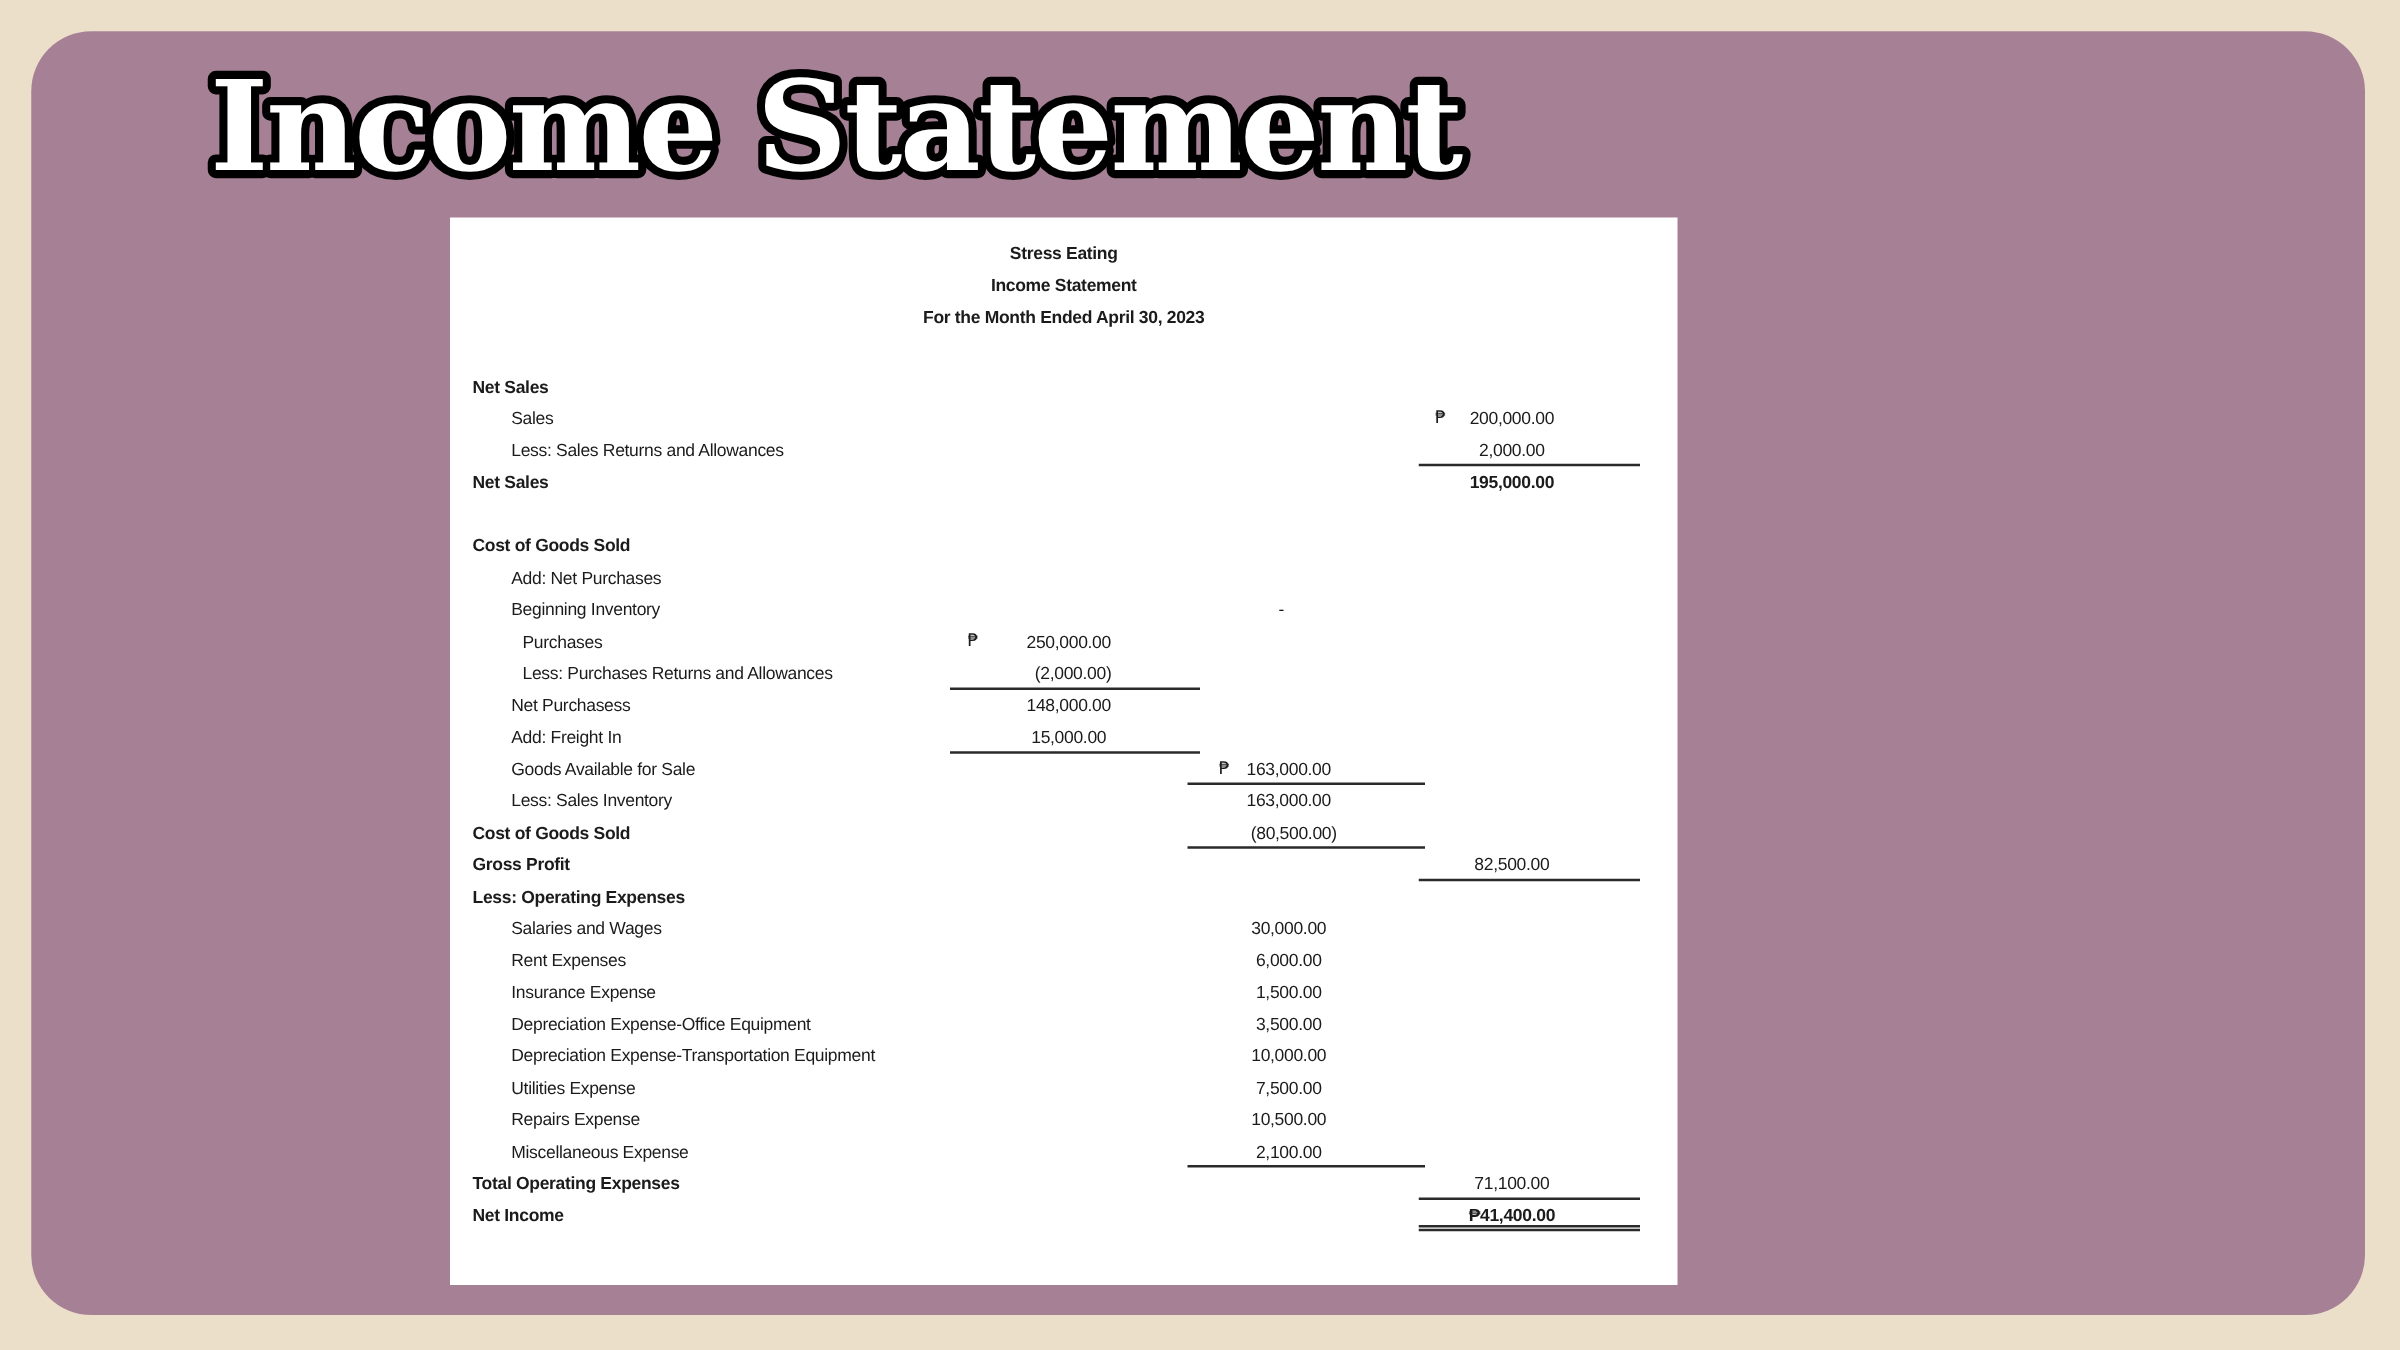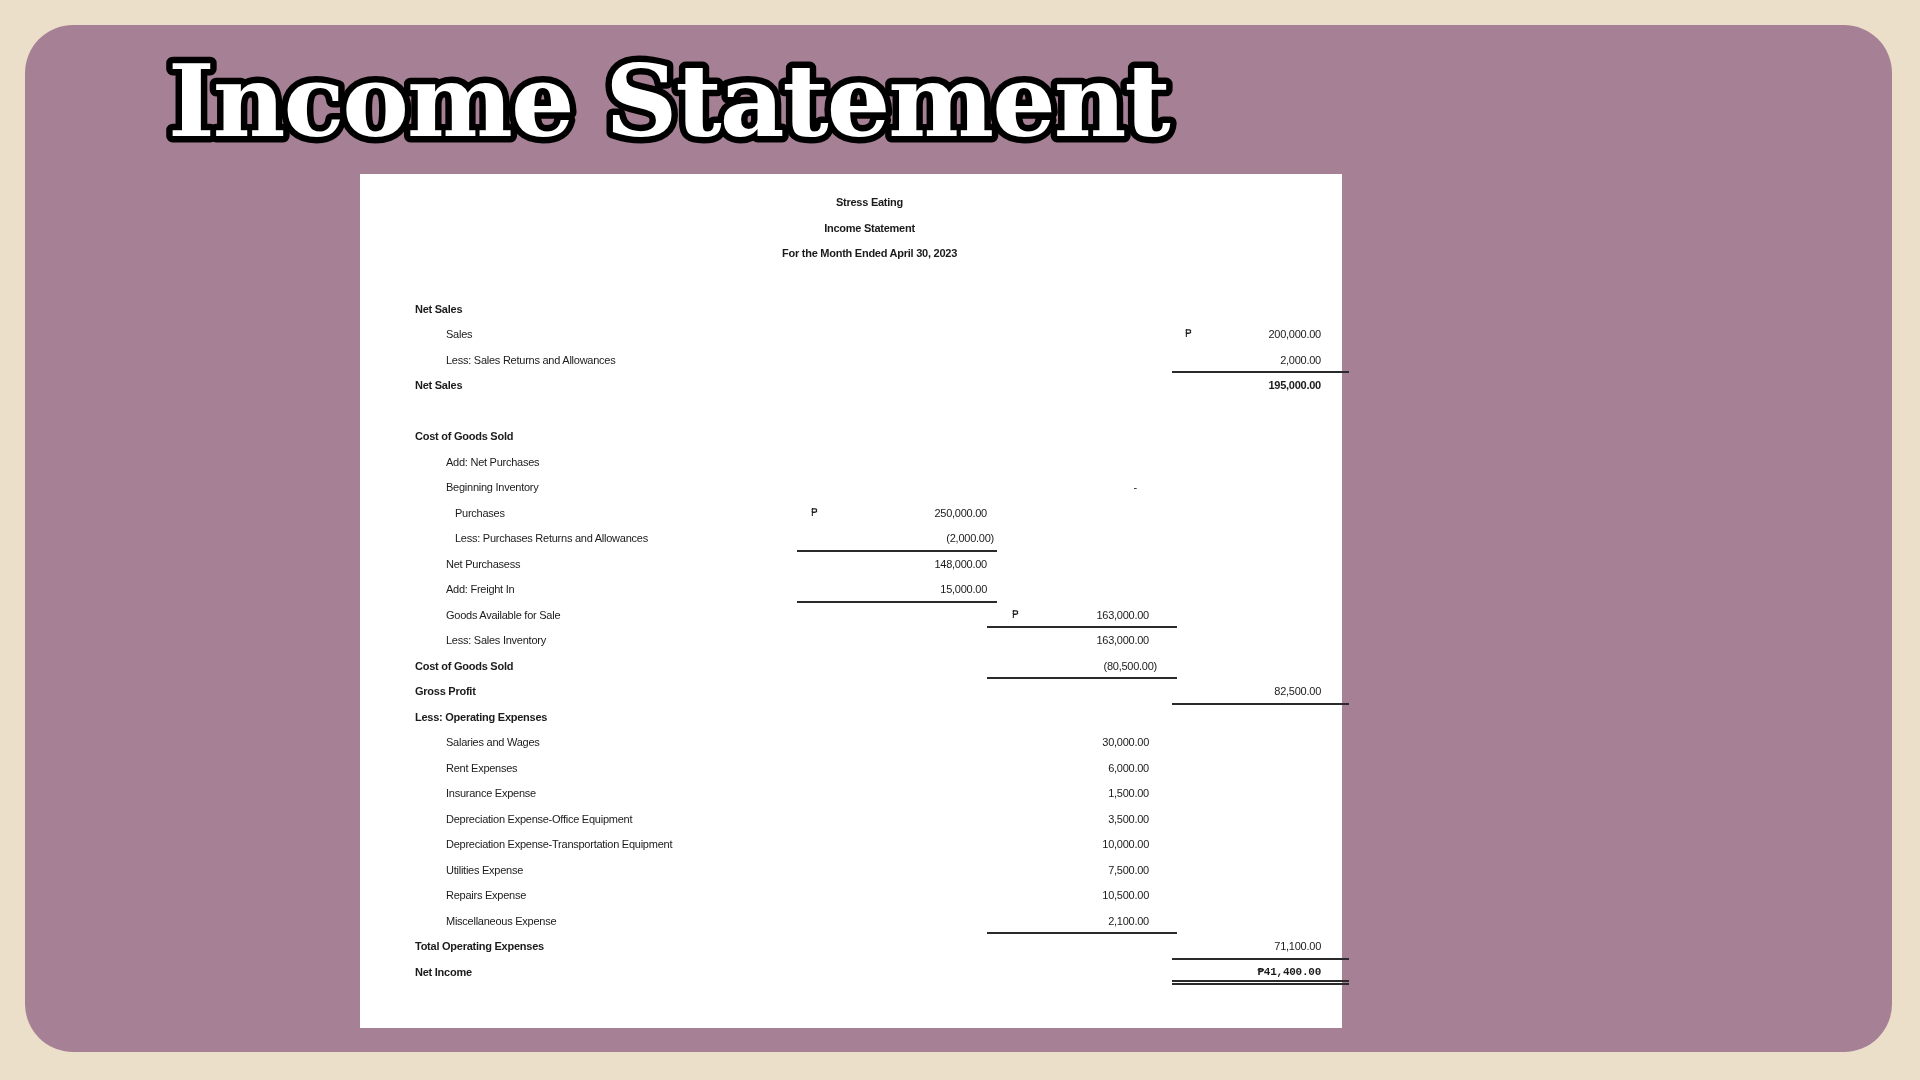--- a/index.html
+++ b/index.html
@@ -9,45 +9,45 @@
     background:#ecdfca;
     font-family:"Liberation Sans","DejaVu Sans",sans-serif;
   }
   .board{
     position:absolute;left:25px;top:25px;width:1867px;height:1027px;
     background:#a68196;border-radius:48px;
   }
   .title-svg{position:absolute;left:158px;top:38px;}
   .sheet{
     position:absolute;left:360px;top:174px;width:982px;height:854px;
-    background:#ffffff;color:#1b1b1b;font-size:11px;letter-spacing:-0.25px;
-    box-sizing:border-box;padding-top:16px;padding-left:37px;
+    background:#ffffff;color:#1b1b1b;font-size:14px;letter-spacing:-0.25px;
+    box-sizing:border-box;padding-top:16px;
   }
   .doc-header{text-align:center;font-weight:bold;}
   .doc-header div{line-height:25.5px;}
   .rows{margin-top:30px;}
   .row{position:relative;height:25.5px;}
   .row.blank{height:25.5px;}
   .lbl{position:absolute;top:0;line-height:25.5px;white-space:nowrap;}
   .ind0{left:18px;}
   .ind1{left:37px;margin-left:12px;}
   .ind2{left:58px;}
   .b{font-weight:bold;}
   .val{
-    position:absolute;top:0;line-height:24px;height:25.5px;text-align:right;
+    position:absolute;top:0;line-height:24px;height:25.5px;text-align:center;
     box-sizing:border-box;white-space:nowrap;
   }
   .v2{left:400px;width:200px;padding-right:10px;}
   .v2.paren{padding-right:3px;}
   .v3{left:590px;width:190px;padding-right:28px;}
   .v3.paren{padding-right:20px;}
   .v3.dash{padding-right:40px;}
   .v4{left:775px;width:177px;padding-right:28px;}
   .u{border-bottom:2px solid #2a2a2a;}
-  .dbl{border-bottom:5px double #2a2a2a;font-family:Liberation Mono, monospace;}
+  .dbl{border-bottom:5px double #2a2a2a;}
   .peso{position:absolute;top:0;line-height:24px;font-family:"DejaVu Sans",sans-serif;}
   .p2{left:414px;}
   .p3{left:615px;}
   .p4{left:788px;}
 </style>
 </head>
 <body>
 
 <div class="board"></div>
 

